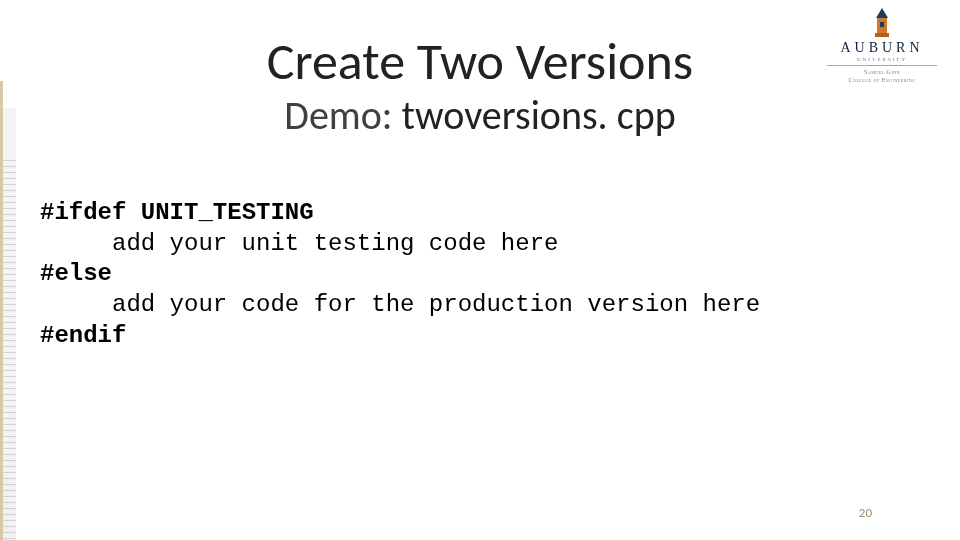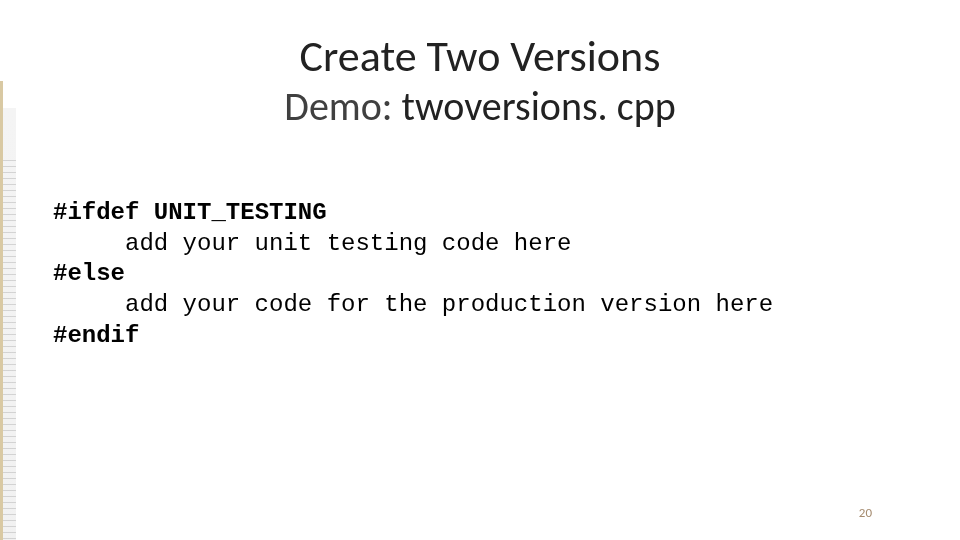--- a/index.html
+++ b/index.html
@@ -48,52 +48,64 @@
   .logo-rule { width: 110px; height: 1px; background: #d0a060; margin: 3px auto; }
   .logo-college { font-size: 6px; letter-spacing: 0.5px; color: #6b7a8c; line-height: 1.3; font-variant: small-caps; }
 
   .title-block {
     position: absolute;
     top: 30px; left: 0; width: 100%;
     text-align: center;
     font-family: Calibri, "Segoe UI", sans-serif;
     line-height: 1.2;
   }
-  .title-line1 { font-size: 44px; color: #222; }
+  .title-line1 { font-size: 52px; color: #222; }
   .title-line2 { font-size: 40px; }
   .title-line2 .demo { color: #404040; text-align: right; }
   .title-line2 .rest { color: #222; text-align: center; }
 
   .code-block {
     position: absolute;
     top: 198px; left: 40px; right: 30px;
     font-family: "Courier New", Courier, monospace;
     font-size: 24px;
     line-height: 1.28;
     color: #000;
     white-space: pre;
-    margin-left: 13px;
   }
   .code-block .kw { font-weight: bold; }
   .code-block .indent { display: inline-block; width: 72px; }
 
   .page-number {
     position: absolute;
     bottom: 20px; right: 88px;
     font-size: 13px;
     color: #a58b6f;
     font-family: Calibri, sans-serif;
   }
 </style>
 </head>
 <body>
 
 <div class="slide">
   <div class="left-deco"></div>
 
+  <div class="logo-block">
+    <svg class="tower-icon" width="22" height="30" viewBox="0 0 22 30">
+      <rect x="6" y="10" width="10" height="16" fill="#d07828"></rect>
+      <rect x="4" y="25" width="14" height="4" fill="#b86018"></rect>
+      <polygon points="11,0 5,10 17,10" fill="#203a5a"></polygon>
+      <rect x="9" y="14" width="4" height="5" fill="#203a5a"></rect>
+    </svg>
+    <div class="logo-word">AUBURN</div>
+    <div class="logo-sub">UNIVERSITY</div>
+    <div class="logo-rule"></div>
+    <div class="logo-college">Samuel Ginn</div>
+    <div class="logo-college">College of Engineering</div>
+  </div>
 
   <div class="title-block">
     <div class="title-line1">Create Two Versions</div>
     <div class="title-line2"><span class="demo">Demo:</span><span class="rest"> twoversions. cpp</span></div>
   </div>
 
   <div class="code-block"><span class="kw">#ifdef UNIT_TESTING</span>
 <span class="indent"></span><span>add your unit testing code here</span>
 <span class="kw">#else</span>
 <span class="indent"></span><span>add your code for the production version here</span>

